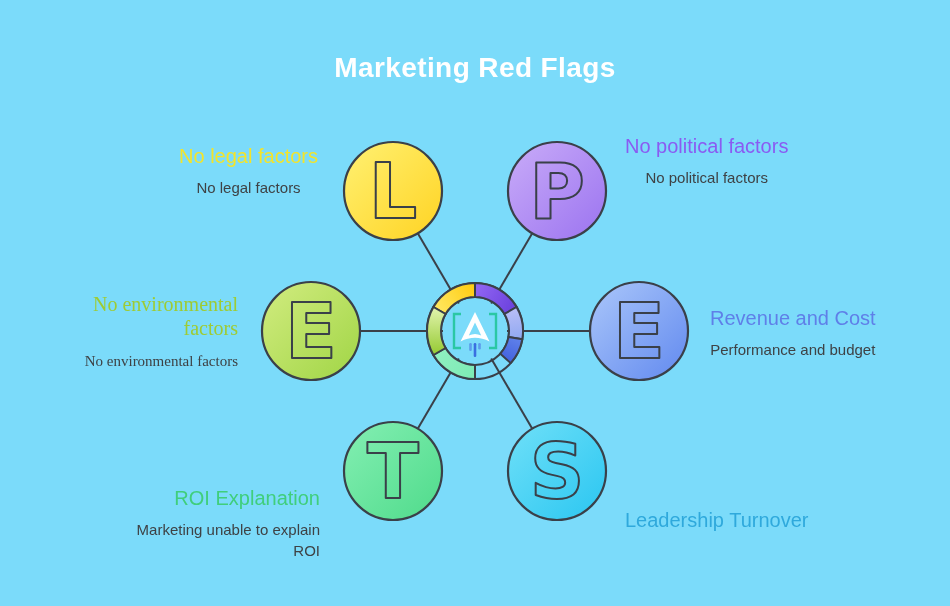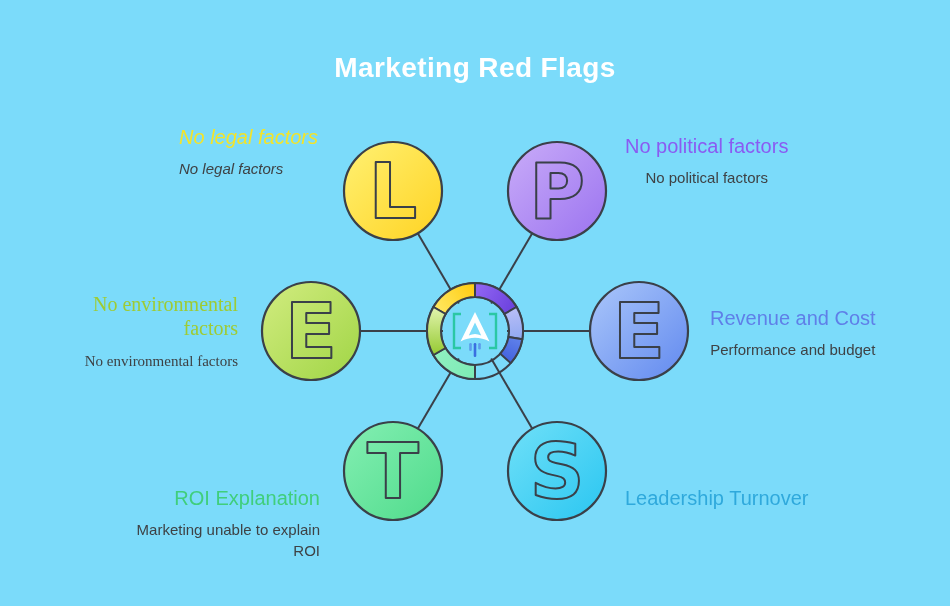--- a/index.html
+++ b/index.html
@@ -9,31 +9,31 @@
   }
   .main-title {
     position:absolute; left:0; right:0; top:52px;
     text-align:center; font-weight:bold; font-size:28px; color:#ffffff;
     letter-spacing:.4px;
   }
   svg.diagram { position:absolute; left:0; top:0; }
   .node-label { position:absolute;text-align:center; }
   .node-title { font-size:20px; font-weight:400; line-height:1.22; margin-bottom:10px; }
   .node-desc  { font-size:15px; color:#3E4245; line-height:1.35; }
-  .pos-tl { top:125px; right:632px; text-align:left;font-style:italic; }
+  .pos-tl { top:144px; right:632px; text-align:center; }
   .pos-tl .node-title, .pos-tl .node-desc { white-space:nowrap; }
   .pos-tr { top:134px; left:625px; }
   .pos-ml { top:292px; right:712px; text-align:right;font-family:Liberation Serif, serif; }
   .pos-ml .node-title { display:inline-block; max-width:185px; }
   .pos-ml .node-desc { white-space:nowrap; }
   .pos-mr { top:306px; left:710px; }
   .pos-bl { top:486px; right:630px; text-align:right; }
   .pos-bl .node-title { white-space:nowrap; }
   .pos-bl .node-desc { max-width:205px; }
-  .pos-br { top:486px; left:625px; }
+  .pos-br { top:508px; left:625px; }
 </style>
 </head>
 <body>
 
 <div class="stage" id="stage" style="background: rgb(123, 219, 250);">
 
   <div class="main-title">Marketing Red Flags</div>
 
   <svg class="diagram" id="diagram" width="950" height="606" viewBox="0 0 950 606">
       <defs>

